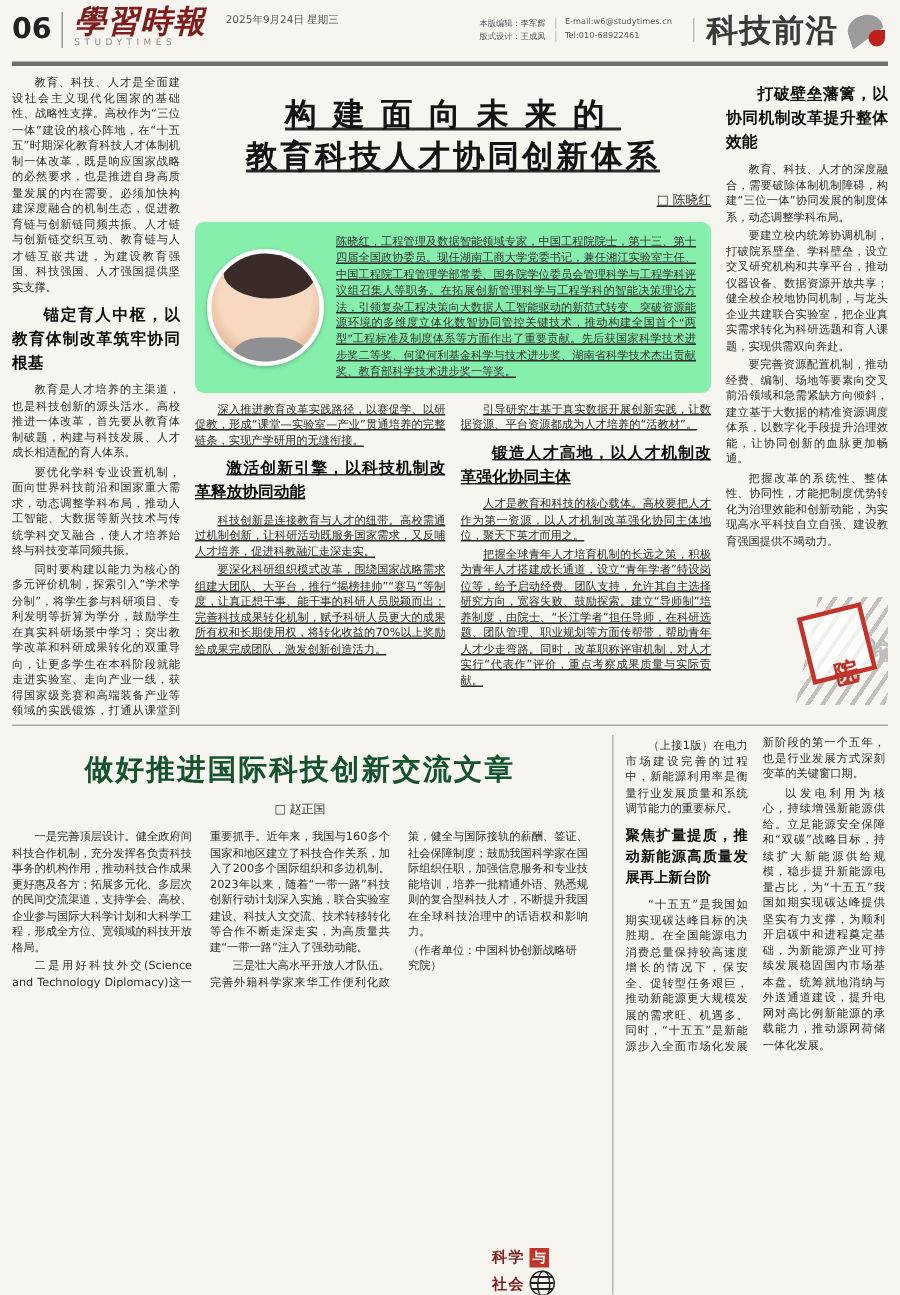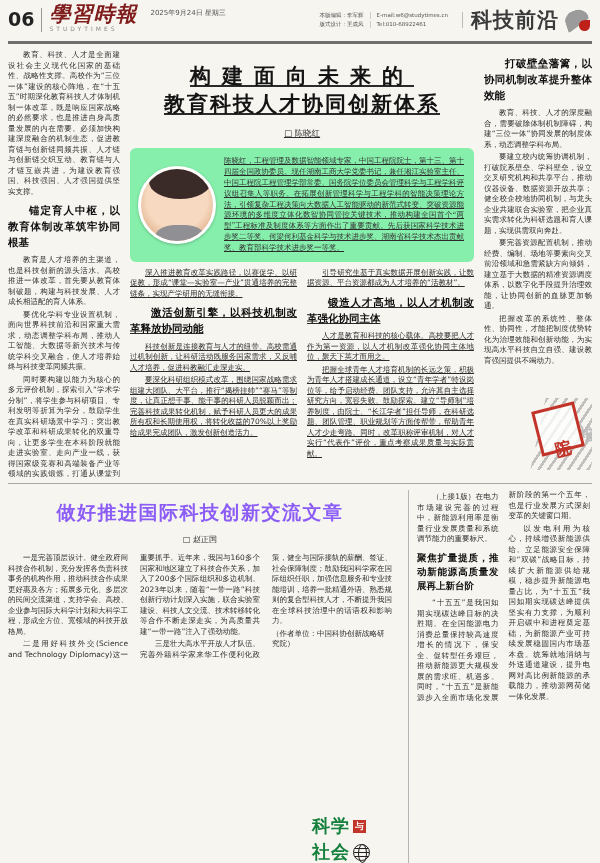--- a/index.html
+++ b/index.html
@@ -37,53 +37,53 @@
   .p { font-size:7.5px; line-height:1.4; text-align:justify; text-indent:2em; color:#2e2e2e; margin-bottom:2px; }
   .subhead { font-weight:bold; font-size:10.5px; line-height:1.5; text-align:justify; text-indent:2em; color:#0f0f0f; margin:6px 0 5px 0; font-family:"Liberation Sans","DejaVu Sans",sans-serif; }
 
   
   .top-article { display:grid; grid-template-columns:112px 1fr 108px; gap:10px; height:428px; margin-top:6px; overflow:hidden; position:relative; }
   .col { overflow:hidden; height:100%; }
   .center-col { display:flex; flex-direction:column; overflow:hidden;text-decoration:underline; }
   .headline { text-align:center; font-family:"Liberation Serif","DejaVu Serif",serif; font-weight:900; color:#141414; margin-top:12px; }
   .headline .l1 { font-size:21px; letter-spacing:11px; display:block; }
   .headline .l2 { font-size:21px; letter-spacing:2px; display:block; margin-top:0; }
-  .byline { text-align:center; font-size:8.5px; color:#333; margin:10px 0 8px 0; }
+  .byline { text-align:right; font-size:8.5px; color:#333; margin:10px 0 8px 0; }
   .bio-box { background:#86efac; border-radius:6px; display:flex; align-items:center; gap:8px; padding:8px 10px 8px 8px; }
   .portrait { flex:0 0 78px; width:78px; height:78px; border-radius:50%; background:radial-gradient(circle at 50% 42%, #f6d9c0 0 55%, #e9c0a0 70%, #dfb090 100%); border:3px solid #fff; box-shadow:0 1px 3px rgba(0,0,0,.25); position:relative; overflow:hidden; }
   .portrait::before { content:""; position:absolute; left:8px; top:-4px; width:62px; height:34px; border-radius:50%; background:#3a2b28; }
   .portrait::after { content:""; position:absolute; left:14px; bottom:-14px; width:50px; height:30px; border-radius:40% 40% 0 0; background:#8f8f94; }
   .bio-text { font-size:7.5px; line-height:1.45; text-align:justify; color:#333; font-family:"Liberation Serif","DejaVu Serif",serif; }
   .center-split { display:flex; gap:10px; margin-top:6px; flex:1; overflow:hidden; }
   .center-split .subcol { flex:1; overflow:hidden; }
   .right-col { position:relative; }
   .seal-wrap { position:absolute; right:-6px; top:342px; width:64px; height:86px; pointer-events:none; }
   .seal-swoosh { position:absolute; right:0; top:6px; width:60px; height:72px; background:repeating-linear-gradient(115deg, rgba(150,150,150,.55) 0 3px, rgba(0,0,0,0) 3px 9px); transform:skewX(-12deg); }
   .seal-box { position:absolute; left:2px; top:14px; width:44px; height:46px; border:3px solid #c2342a; transform:rotate(-14deg); display:flex; align-items:center; justify-content:center; background:rgba(255,255,255,.75); }
   .seal-box span { writing-mode:vertical-rl; font-size:16px; font-weight:900; color:#c2342a; letter-spacing:2px; font-family:"Liberation Serif","DejaVu Serif",serif; }
   .seal-outline { position:absolute; right:2px; top:20px; writing-mode:vertical-rl; font-size:15px; font-weight:900; color:#bdbdbd; letter-spacing:3px; }
 
   .mid-rule { height:1px; background:#a8a8a8; margin:5px 0 0 0; }
 
   
   .bottom { display:flex; margin-top:6px; height:378px; overflow:hidden; }
   .b-left { width:392px; padding-right:8px; position:relative; overflow:hidden; }
   .b-right { width:182px; border-left:1px solid #b5b5b5; padding-left:8px; margin-left:8px; overflow:hidden; }
-  .b-headline { text-align:center; font-family:Liberation Serif, serif; font-weight:900; font-size:19px; letter-spacing:1.5px; color:#8b5cf6; margin-top:10px; }
+  .b-headline { text-align:center; font-family:Liberation Serif, serif; font-weight:900; font-size:19px; letter-spacing:1.5px; color:#14532d; margin-top:10px; }
   .b-byline { text-align:center; font-size:8px; color:#333; margin:8px 0 8px 0; }
   .b-body { column-count:3; column-gap:12px; height:300px; overflow:hidden; }
   .attribution { font-size:7.5px; text-align:left; color:#2e2e2e; margin-top:2px; padding-right:4px; }
   .b-right .lead { margin-top:2px; }
   .b-sub { font-weight:bold; font-size:9.5px; line-height:1.5; text-align:justify; text-indent:0; color:#0f0f0f; margin:6px 0 5px 0; font-family:"Liberation Sans","DejaVu Sans",sans-serif; }
   .b-right-cols { column-count:2; column-gap:10px; height:372px; overflow:hidden; }
 
   
   .ss-logo { position:absolute; right:28px; bottom:2px; background:#f7f5f0; padding:4px 2px 2px 6px; display:flex; flex-direction:column; gap:2px; }
   .ss-row { display:flex; align-items:center; gap:3px; }
-  .ss-cn { font-family:"Liberation Serif","DejaVu Serif",serif; font-weight:900; font-size:18px; color:#15803d; letter-spacing:1px; }
+  .ss-cn { font-family:"Liberation Serif","DejaVu Serif",serif; font-weight:900; font-size:10px; color:#7f1d1d; letter-spacing:1px; }
   .ss-red { width:13px; height:13px; background:#c2342a; color:#fff; font-size:9px; font-weight:bold; display:flex; align-items:center; justify-content:center; }
   .globe { width:17px; height:17px; border:1.6px solid #222; border-radius:50%; position:relative; background:repeating-linear-gradient(to bottom, rgba(0,0,0,0) 0 3px, #222 3px 4px); }
   .globe::after { content:""; position:absolute; left:4px; top:-1px; width:7px; height:17px; border:1.4px solid #222; border-radius:50%; }
 </style>
 </head>
 <body>
 
 <div class="page">
 
   <div class="masthead">

